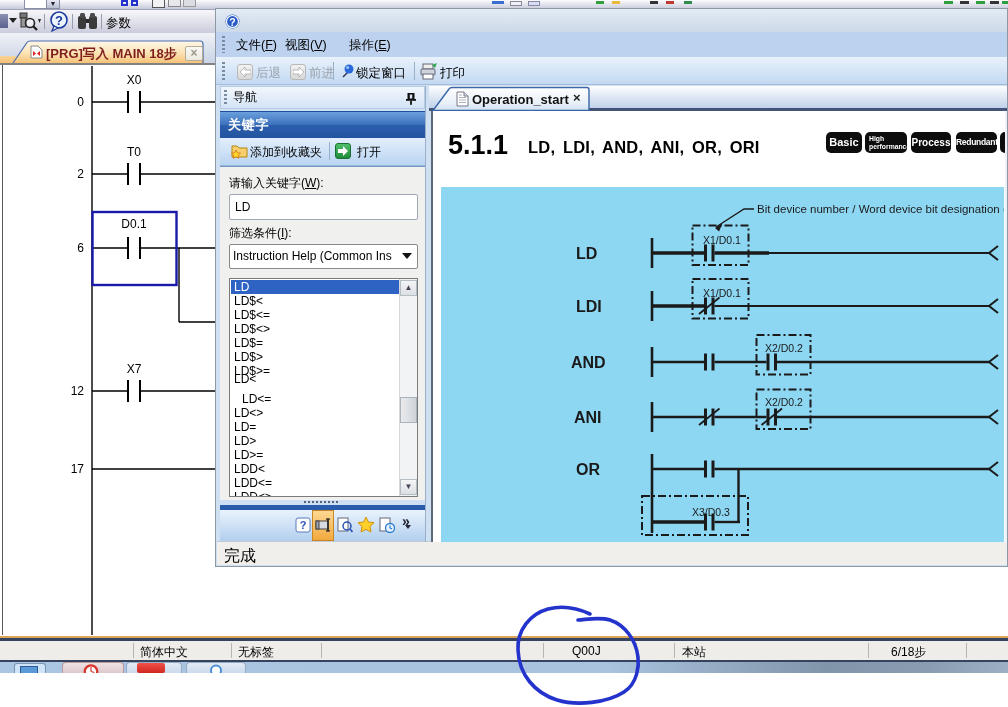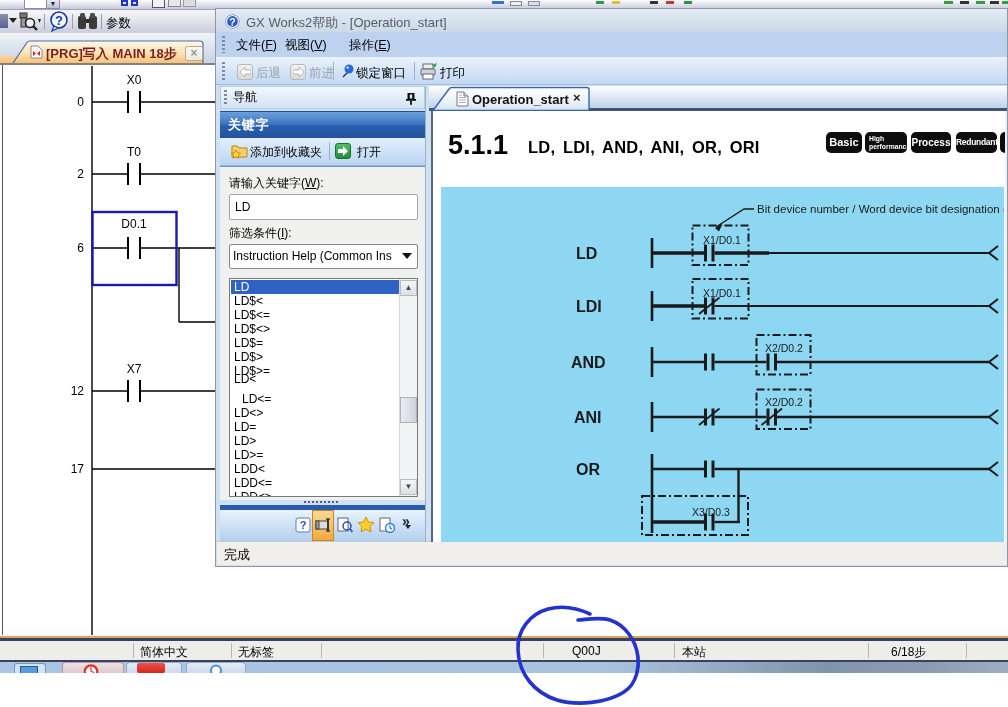--- a/index.html
+++ b/index.html
@@ -168,21 +168,20 @@
 </svg>
 
 <div class="abs" id="helpwin" style="left:215px;top:8px;width:793px;height:559px;background:#cfe0f2;border:1px solid #8e98a4;box-sizing:border-box;overflow:hidden;">
 
   <div class="abs" style="left:0;top:0;width:793px;height:23px;background:linear-gradient(#e3ebf3,#ccd9e8);"></div>
   <svg class="abs" style="left:9px;top:5px;" width="15" height="15" viewBox="0 0 15 15">
     <circle cx="7.5" cy="7.5" r="7" fill="#2a5cc8"></circle>
     <circle cx="7.5" cy="7.5" r="6" fill="none" stroke="#fff" stroke-width="1.2"></circle>
     <text x="7.5" y="11.5" font-size="10.5" font-weight="bold" fill="#fff" text-anchor="middle">?</text>
   </svg>
-  <div class="abs" style="left:30px;top:5px;font-size:13px;color:#555c66;">GX Works2帮助 - [Operation_start]</div>
 
   <div class="abs" style="left:0;top:23px;width:793px;height:25px;background:#bdd2ee;"></div>
   <div class="abs" style="left:6px;top:27px;width:3px;height:17px;background:repeating-linear-gradient(#7a8aa0 0 2px,transparent 2px 4px);"></div>
   <div class="abs" style="left:20px;top:28px;font-size:12.5px;">文件(<span style="text-decoration:underline">F</span>)</div>
   <div class="abs" style="left:69px;top:28px;font-size:12.5px;">视图(<span style="text-decoration:underline">V</span>)</div>
   <div class="abs" style="left:133px;top:28px;font-size:12.5px;">操作(<span style="text-decoration:underline">E</span>)</div>
 
   <div class="abs" style="left:0;top:48px;width:793px;height:28px;background:linear-gradient(#e9f2fc,#c3d9f2);border-bottom:1px solid #a3bcd9;box-sizing:border-box;"></div>
   <div class="abs" style="left:6px;top:53px;width:3px;height:18px;background:repeating-linear-gradient(#7a8aa0 0 2px,transparent 2px 4px);"></div>
   <div class="abs" style="left:21px;top:55px;width:16px;height:16px;background:linear-gradient(#f2f2f2,#d8d8d8);border:1px solid #b8b8b8;border-radius:3px;box-sizing:border-box;"></div>
@@ -299,21 +298,21 @@
   </svg>
   <svg class="abs" style="left:163px;top:508px;" width="16" height="16" viewBox="0 0 16 16">
     <rect x="1" y="1" width="10" height="13" fill="#fff" stroke="#667"></rect>
     <circle cx="11" cy="11" r="4.5" fill="#e8f2fc" stroke="#2a7ad0" stroke-width="1.3"></circle>
     <path d="M 11 8.5 L 11 11 L 13 12" fill="none" stroke="#2a7ad0" stroke-width="1.2"></path>
   </svg>
   <div class="abs" style="left:186px;top:504px;font-size:14px;font-weight:bold;color:#223;">»</div>
   <div class="abs" style="left:189px;top:516px;width:0;height:0;border-left:3.5px solid transparent;border-right:3.5px solid transparent;border-top:4.5px solid #223;"></div>
 
   <div class="abs" style="left:1px;top:532px;width:791px;height:24px;background:#f1efec;border-top:1px solid #c2cbd6;box-sizing:border-box;"></div>
-  <div class="abs" style="left:8px;top:537px;font-size:13px;">完成</div>
+  <div class="abs" style="left:8px;top:537px;font-size:16px;">完成</div>
 
   <div class="abs" style="left:209px;top:77px;width:1px;height:456px;background:#9ab0c8;"></div>
 
   <div class="abs" style="left:213px;top:77px;width:580px;height:25px;background:linear-gradient(#fefefe,#b7cce7);"></div>
   <div class="abs" style="left:213px;top:99px;width:580px;height:3px;background:#44537a;"></div>
   <svg class="abs" style="left:213px;top:77px;" width="165" height="25" viewBox="0 0 165 25">
     <defs>
         <linearGradient id="dtab" x1="0" y1="0" x2="0" y2="1">
       <stop offset="0" stop-color="#ffffff"></stop>
           <stop offset="0.7" stop-color="#e8f0f8"></stop>

